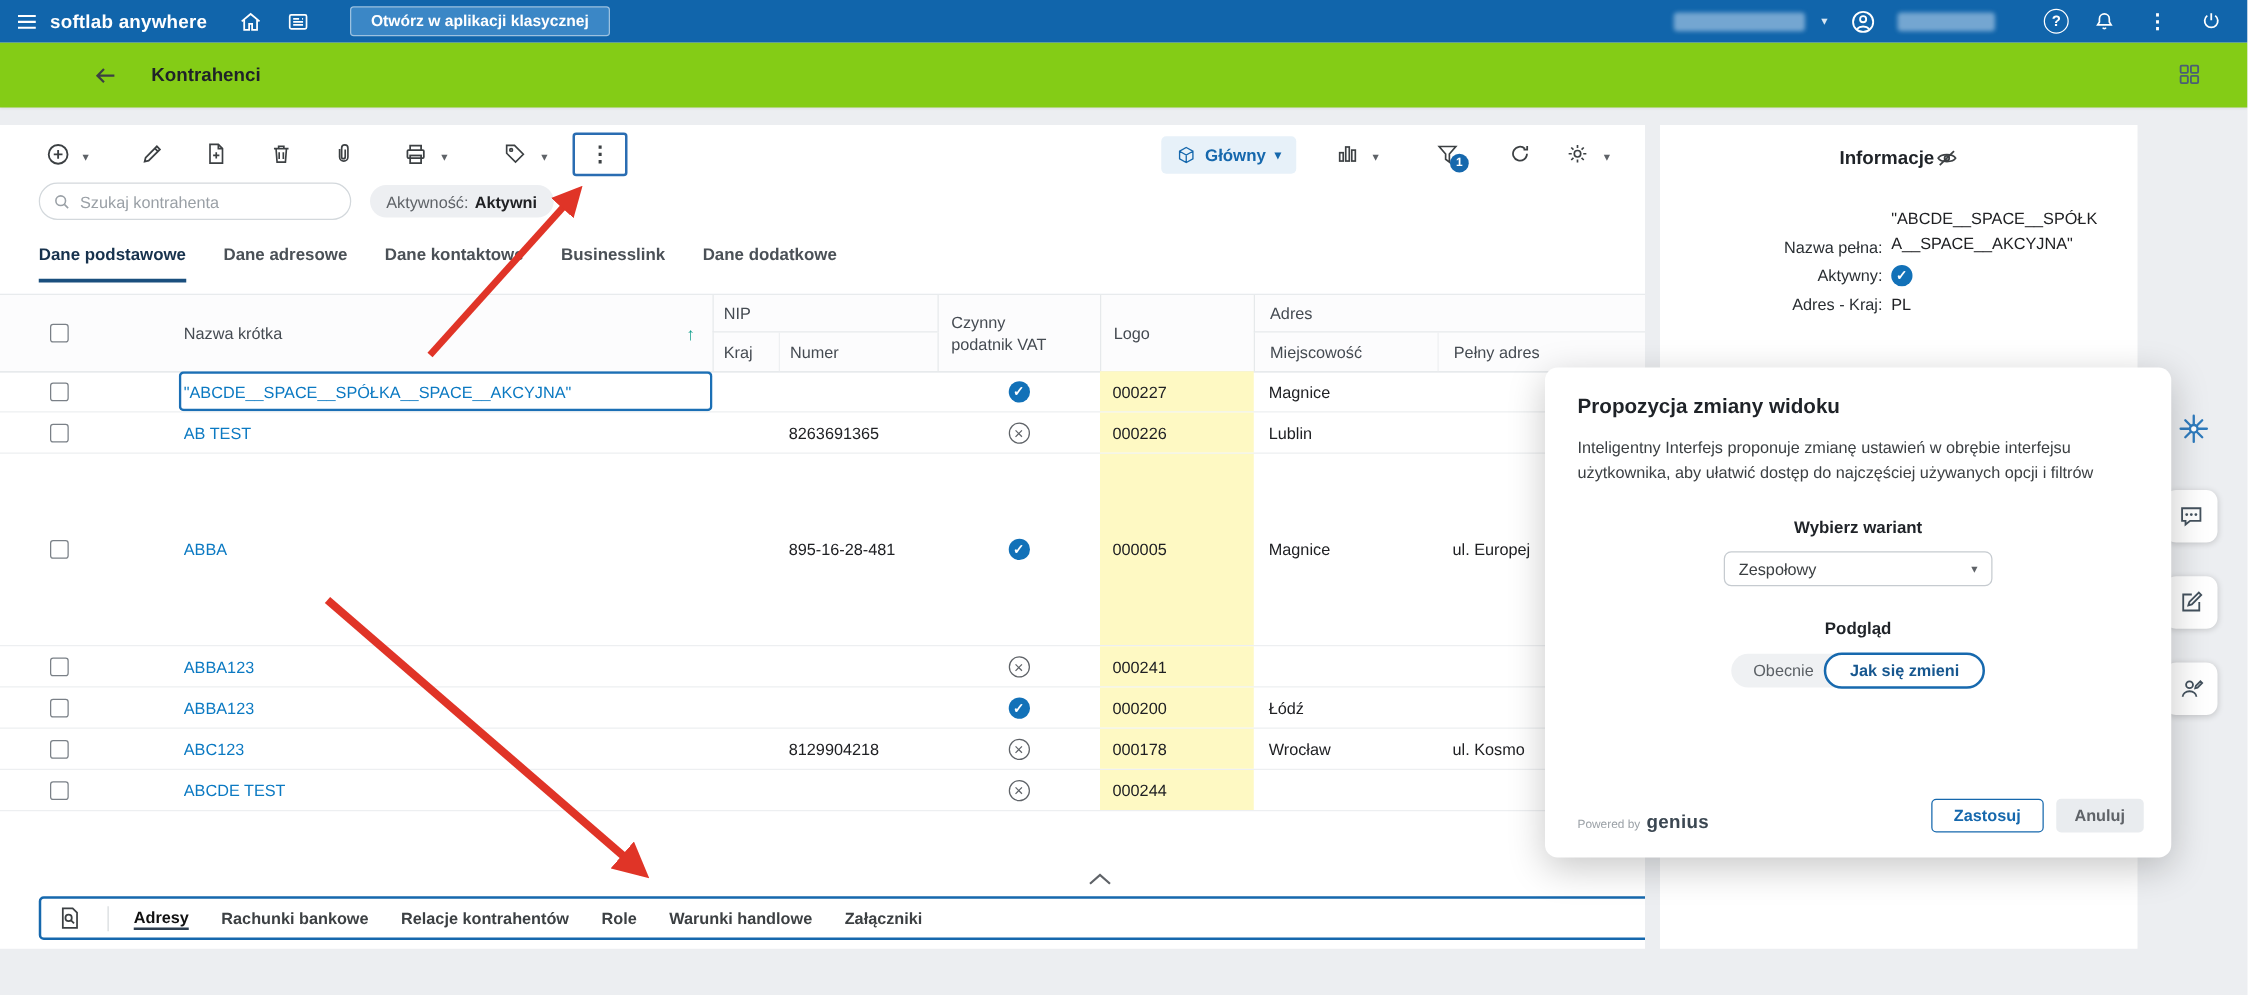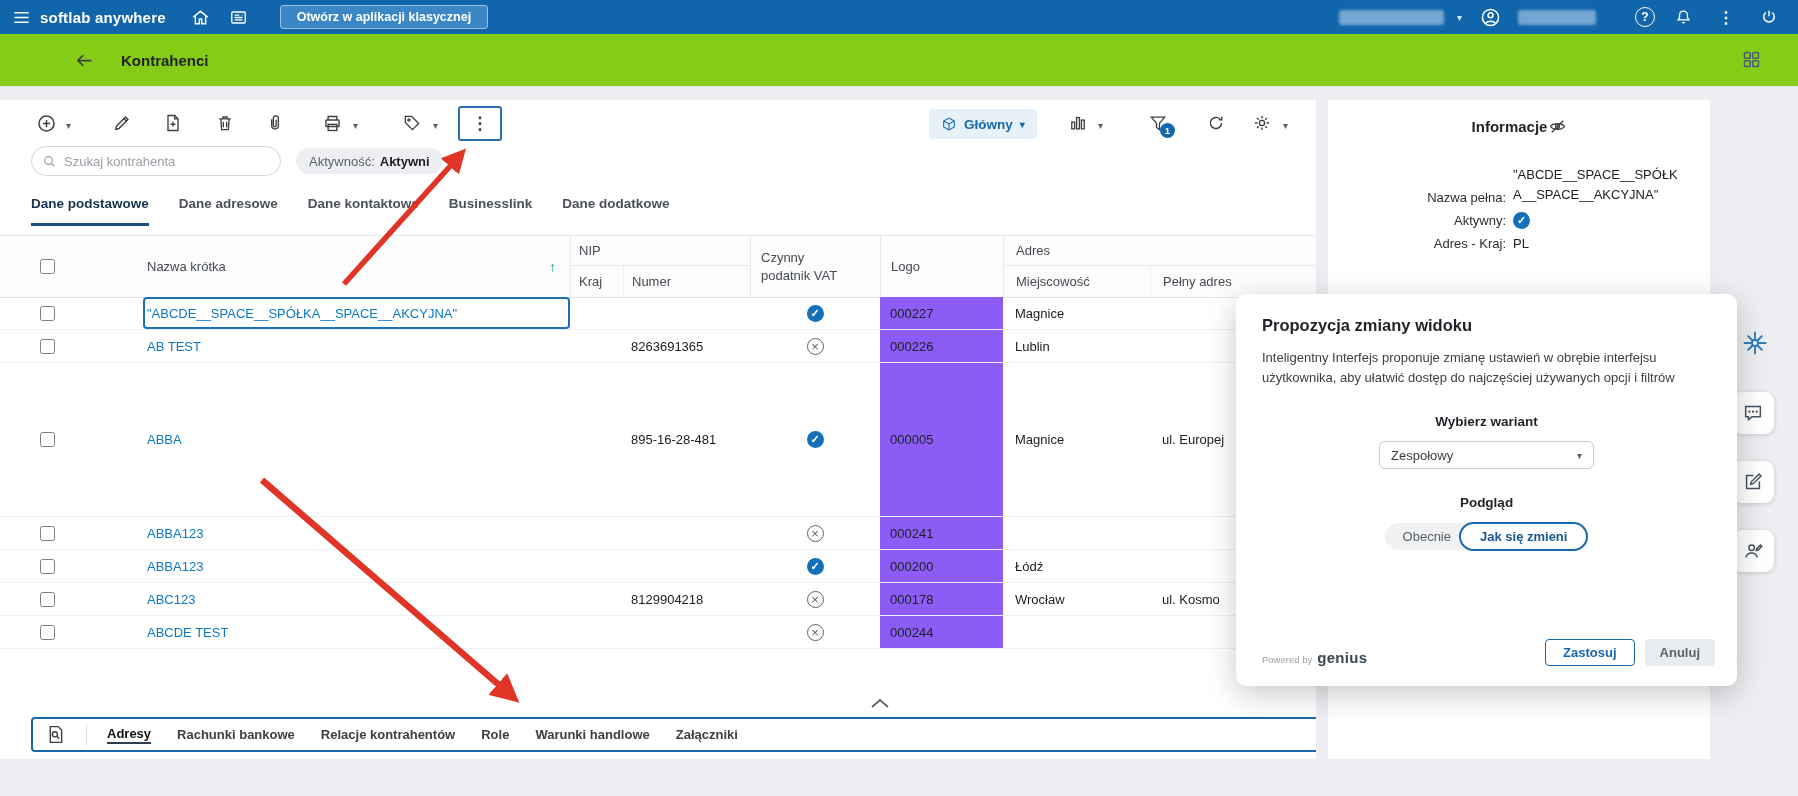--- a/index.html
+++ b/index.html
@@ -69,21 +69,21 @@
   .t-body { position:absolute; left:0; top:197px; width:1316px; }
   .t-row { display:grid; grid-template-columns:143px 427px 53px 127px 130px 123px 147px 166px; height:33px; border-bottom:1px solid #edeff1; align-items:center; font-size:13px; }
   .t-row.tall { height:154px; }
   .c-cb { display:flex; align-items:center; padding-left:40px; height:100%; }
   .cb { display:inline-block; width:15px; height:15px; border:1.6px solid #7a8087; border-radius:2.5px; background:#fff; cursor:pointer; }
   .c-name { height:100%; display:flex; align-items:center; padding-left:4px; }
   .c-name a { color:#0b79c2; text-decoration:none; cursor:pointer; white-space:nowrap; overflow:hidden; }
   .c-name.focused { box-shadow:inset 0 0 0 2px #1b6fb5; border-radius:4px; }
   .c-numer { padding-left:8px; color:#202124; }
   .c-vat { display:flex; justify-content:center; }
-  .c-logo { background:#8b5cf6; height:100%; display:flex; align-items:center; padding-left:10px; color:#202124; }
+  .c-logo { background:#fef9c3; height:100%; display:flex; align-items:center; padding-left:10px; color:#202124; }
   .c-miej { padding-left:12px; }
   .c-pelny { padding-left:12px; white-space:nowrap; overflow:hidden; }
 
   .ic-check { width:17px; height:17px; border-radius:50%; background:#1271b8; color:#fff; display:flex; align-items:center; justify-content:center; font-size:11px; font-weight:700; }
   .ic-check::before { content:"✓"; }
   .ic-cross { width:17px; height:17px; border-radius:50%; border:1.5px solid #5f6368; color:#5f6368; display:flex; align-items:center; justify-content:center; font-size:13px; line-height:1; }
   .ic-cross::before { content:"×"; }
 
   .collapse-btn { position:absolute; left:868px; top:596px; cursor:pointer; }
 

